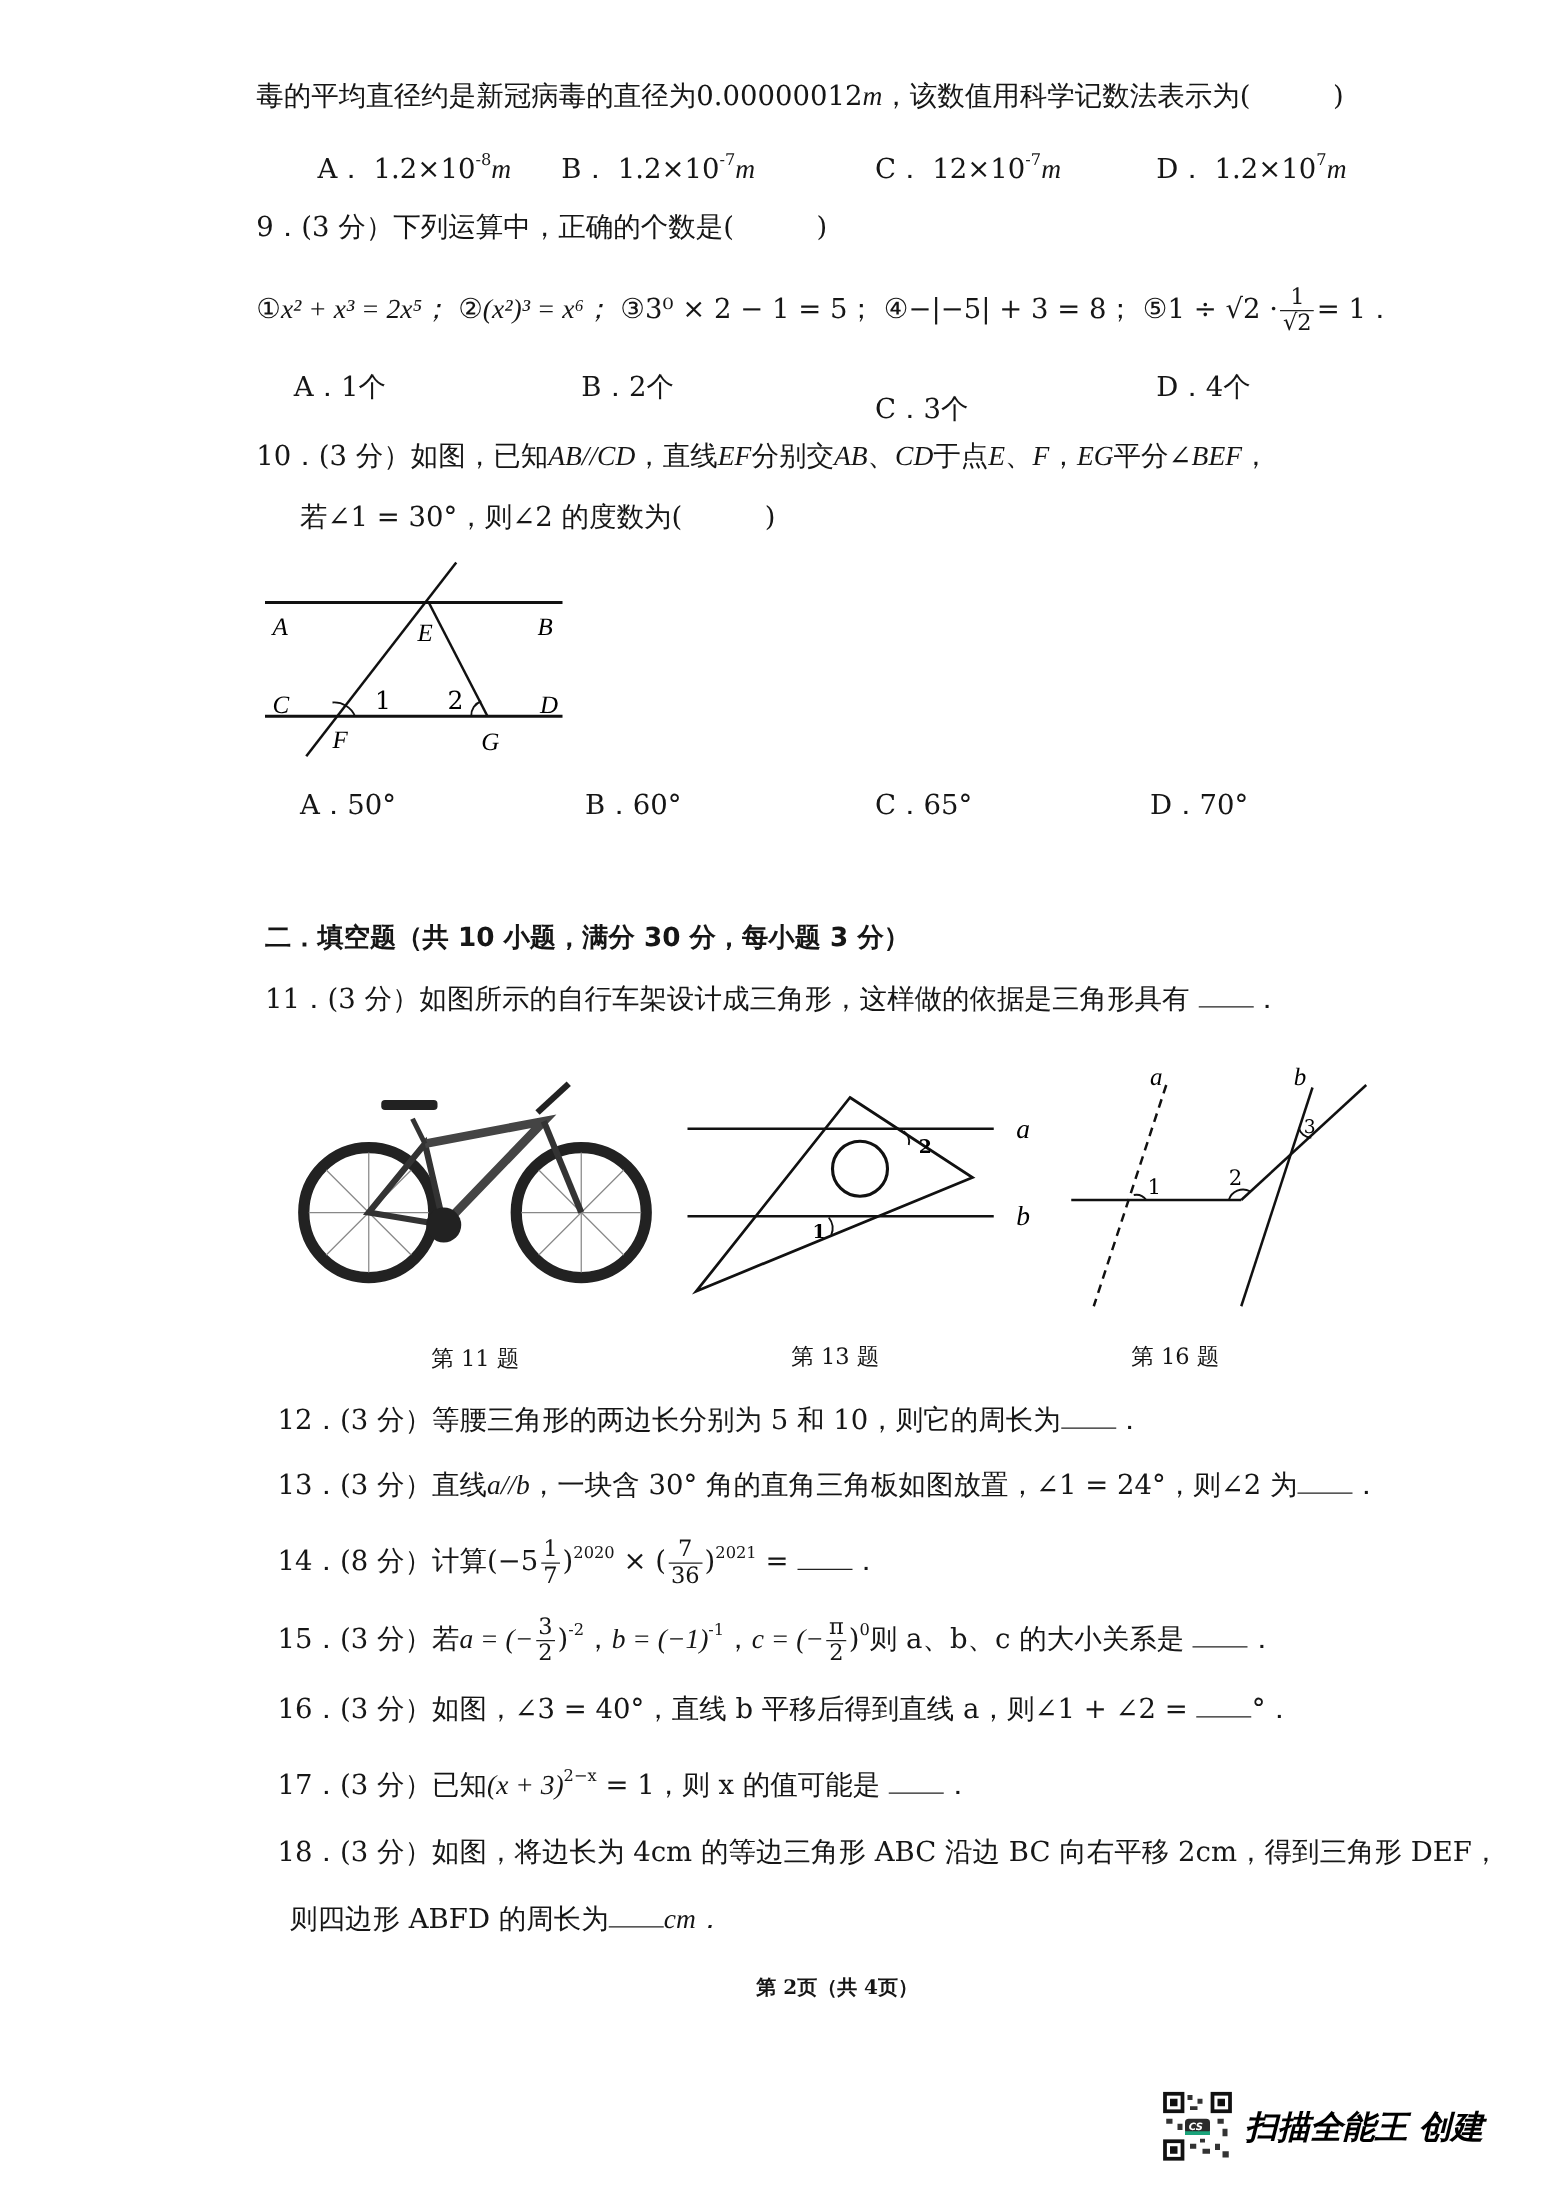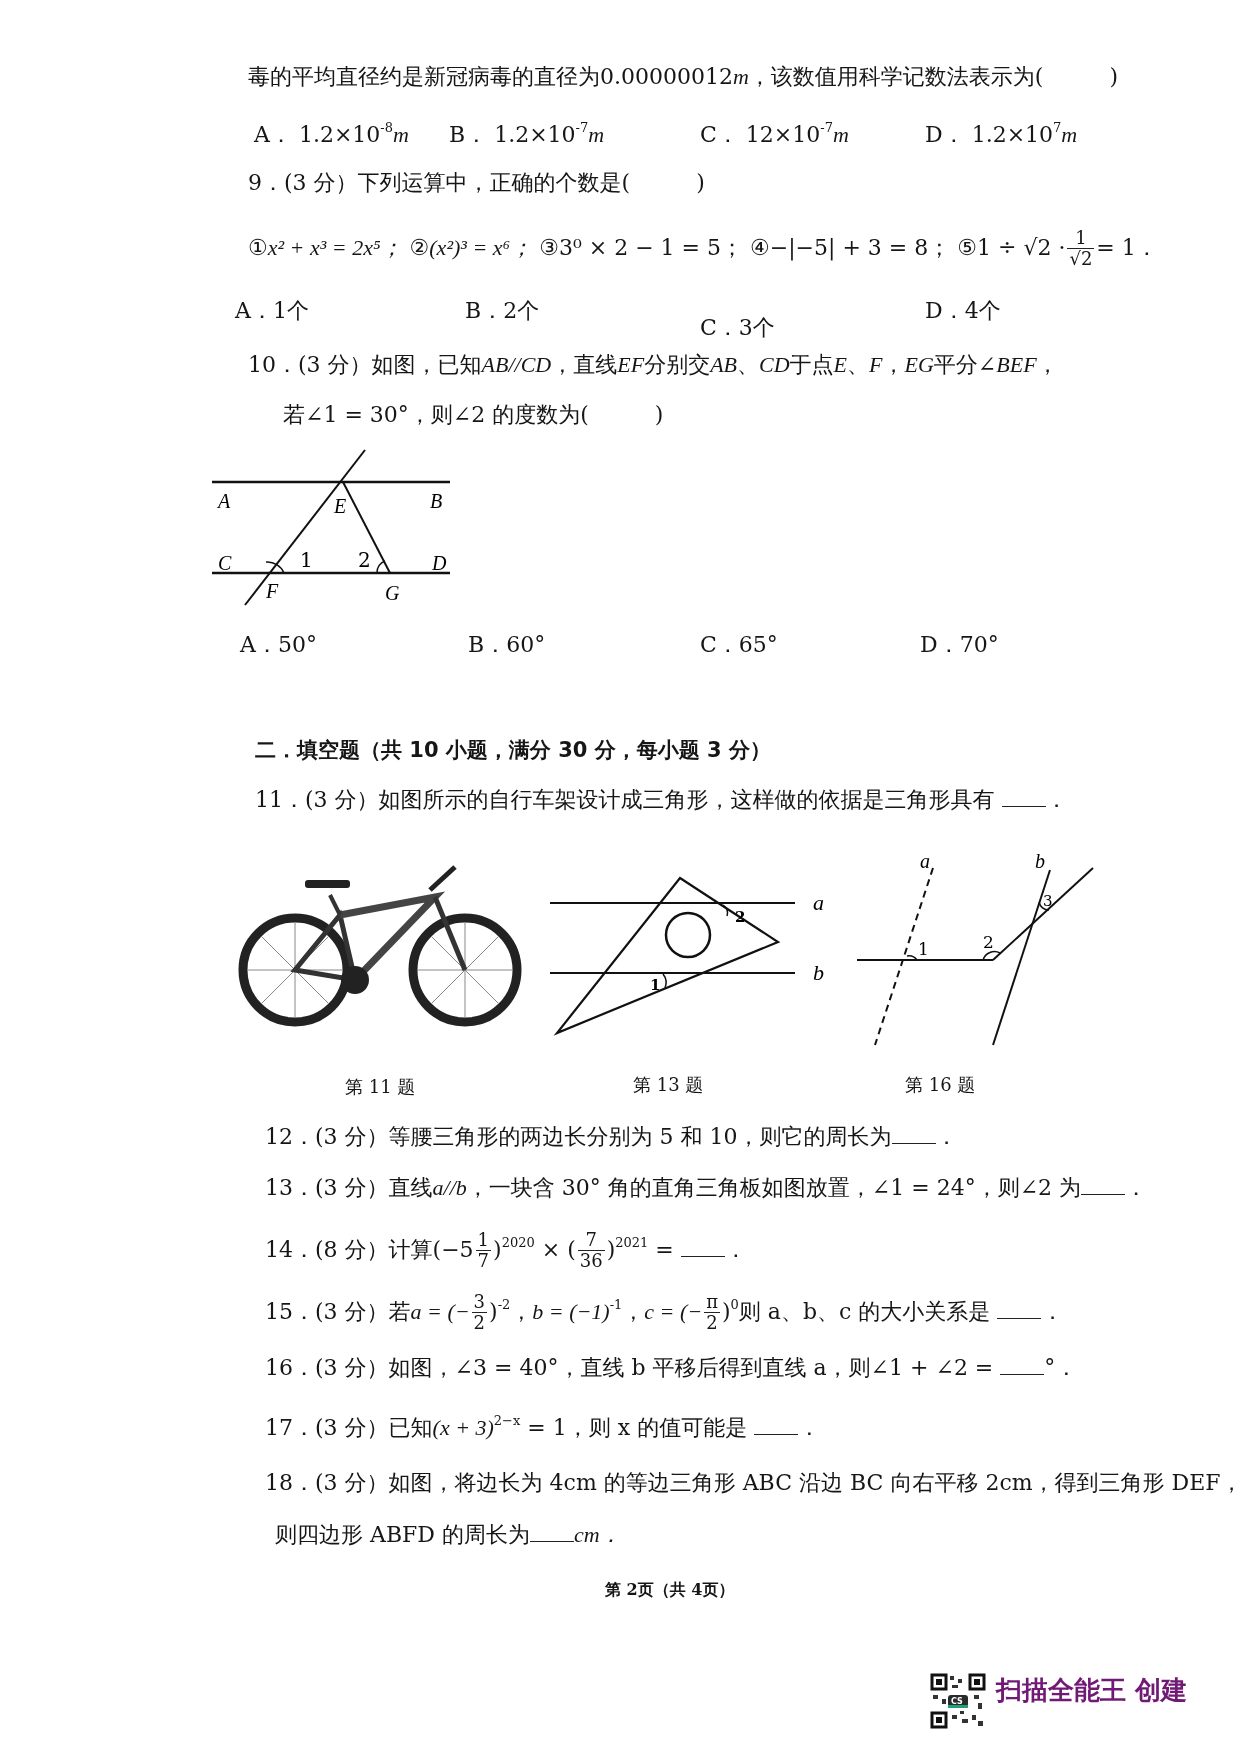--- a/index.html
+++ b/index.html
@@ -1,31 +1,31 @@
 <!DOCTYPE html>
 <html><head>
 <meta charset="utf-8">
 <style>
   html,body{margin:0;padding:0;background:#fff;}
   body{width:1240px;height:1754px;position:relative;overflow:hidden;
        font-family:"DejaVu Serif","Liberation Serif",serif;color:#161616;}
-  .ln{position:absolute;white-space:nowrap;font-size:22px;line-height:30px;margin-left:43px;}
+  .ln{position:absolute;white-space:nowrap;font-size:22px;line-height:30px;}
   .opt{position:absolute;white-space:nowrap;font-size:22px;line-height:30px;}
   .it{font-style:italic;font-family:"Liberation Serif",serif;}
   sup{font-size:13px;vertical-align:10px;line-height:0;}
   .frac{display:inline-block;vertical-align:middle;text-align:center;font-size:18px;line-height:20px;margin:0 2px;}
   .frac .num{display:block;border-bottom:1.5px solid #222;padding:0 2px;}
   .frac .den{display:block;padding:0 2px;}
   .blank{display:inline-block;border-bottom:1.5px solid #222;width:44px;height:18px;vertical-align:baseline;}
   .bold{font-weight:bold;}
   .caption{position:absolute;font-size:18px;white-space:nowrap;}
   .fig{position:absolute;}
   .footer{position:absolute;font-size:16px;font-weight:bold;white-space:nowrap;}
-  .scanner{position:absolute;display:flex;align-items:flex-start;gap:10px;}
-  .scanner-text{font-family:"DejaVu Sans",sans-serif;font-weight:bold;font-size:26px;color:#701a75;}
+  .scanner{position:absolute;display:flex;align-items:center;gap:10px;font-style:italic;}
+  .scanner-text{font-family:"DejaVu Sans",sans-serif;font-weight:bold;font-size:26px;color:#000000;}
   .qr{width:56px;height:56px;}
 </style>
 </head>
 <body>
 
 <div class="ln" style="left:205px;top:62px;">
   <span>毒的平均直径约是新冠病毒的直径为0.00000012</span><span class="it">m</span><span>，该数值用科学记数法表示为(　　　)</span>
 </div>
 <div class="opt" style="left:235px;top:120px;margin-left:19px;"><span>A．</span> <span>1.2×10</span><sup>-8</sup><span class="it">m</span></div>
 <div class="opt" style="left:449px;top:120px;"><span>B．</span> <span>1.2×10</span><sup>-7</sup><span class="it">m</span></div>

